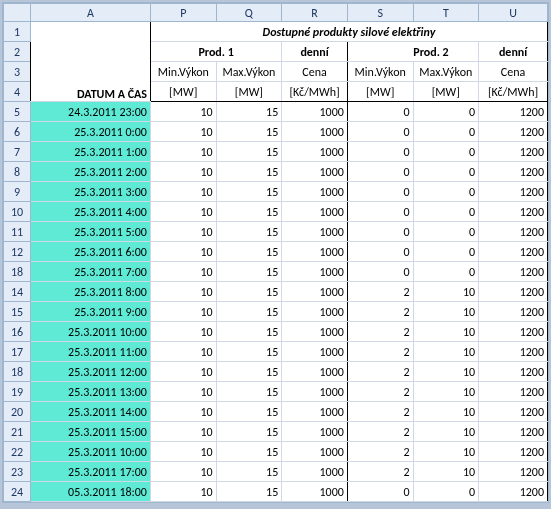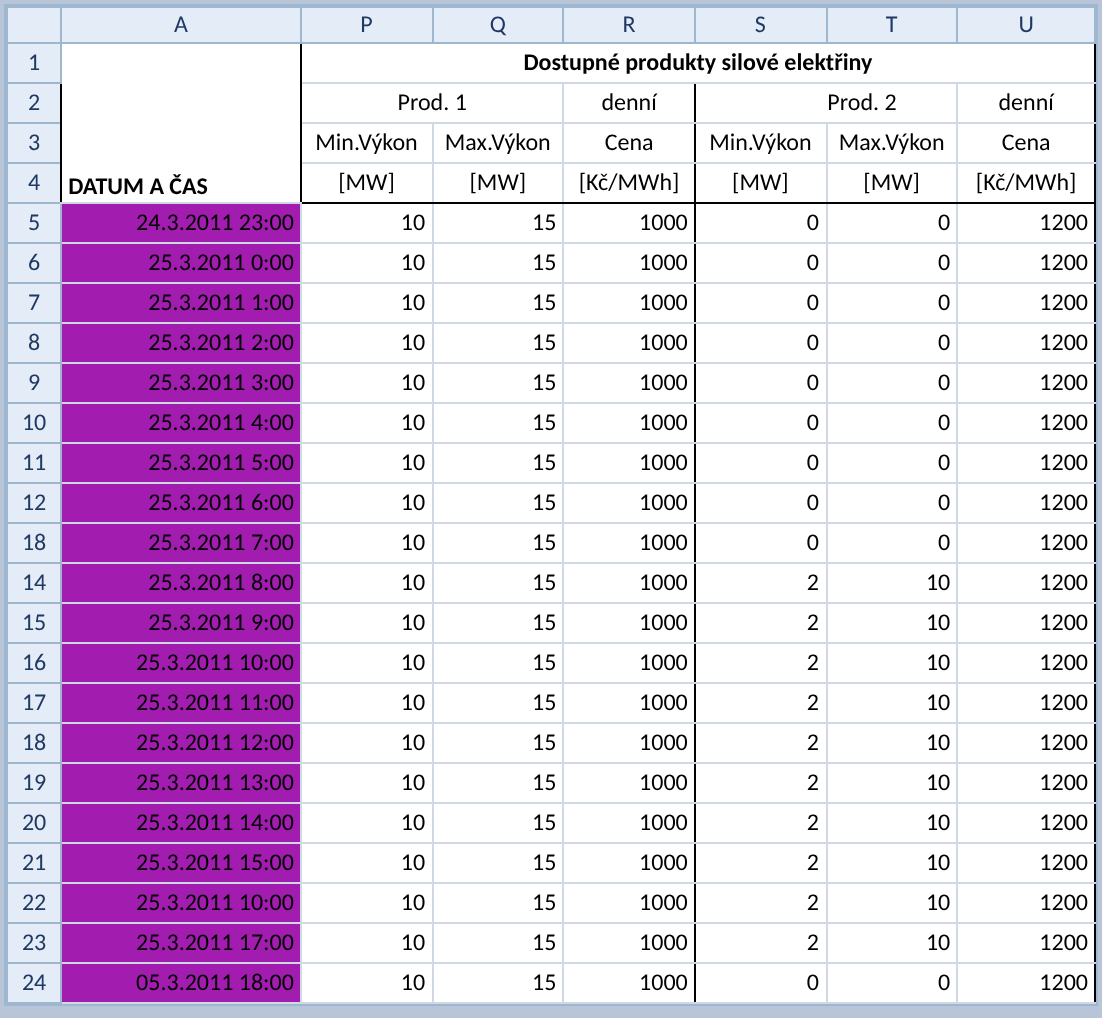--- a/index.html
+++ b/index.html
@@ -59,38 +59,38 @@
   .hdr-yellow {
     background: #ffff00;
     border: 1px solid #000;
     text-align: center;
     font-weight: bold;
   }
   .hdr-green-dark {
     background: #c4d79b;
     border: 1px solid #000;
     text-align: center;
-    font-weight: normal;
+    font-weight: bold;
   }
   .hdr-green-light {
     background: #d8e4bc;
     border: 1px solid #000;
     text-align: center;
   }
   .dashed-r { border-right: 1px dashed #666 !important; }
   .solid-r  { border-right: 1px solid #000 !important; }
   .solid-l  { border-left: 1px solid #000 !important; }
   .solid-b  { border-bottom: 1px solid #000 !important; }
   .solid-t  { border-top: 1px solid #000 !important; }
 
   .data-row td.cell { border-bottom: 1px solid #d0d7e5; }
   .data-row td.colA {
     text-align: right;
     border: 1px solid #d0d7e5;
-    background:#a21caf;
+    background:#5eead4;
     padding-right:3px;
   }
 </style>
 </head>
 <body>
 
 <div class="sheet">
 <table>
   <colgroup>
     <col style="width:26px">
@@ -111,24 +111,24 @@
       <th class="colhdr">R</th>
       <th class="colhdr">S</th>
       <th class="colhdr">T</th>
       <th class="colhdr">U</th>
     </tr>
   </thead>
   <tbody id="tbody">
 
     <tr>
       <td class="rowhdr">1</td>
-      <td class="cell hdr-orange solid-t solid-l solid-r" rowspan="4" style="vertical-align:bottom;text-align:left;margin-top:20px;">
+      <td class="cell hdr-orange solid-t solid-l solid-r" rowspan="4" style="vertical-align:bottom;text-align:right;margin-top:20px;">
         <span style="font-weight:bold">DATUM A ČAS</span>
       </td>
-      <td class="cell hdr-yellow solid-t solid-l solid-r" colspan="6" style="text-align:center;">
+      <td class="cell hdr-yellow solid-t solid-l solid-r" colspan="6" style="text-align:center;font-style:italic;">
         <span>Dostupné produkty silové elektřiny</span>
       </td>
     </tr>
 
     <tr>
       <td class="rowhdr">2</td>
       <td class="cell hdr-green-dark solid-l" colspan="2" style="text-align:center;">
         <span>Prod. 1</span>
       </td>
       <td class="cell hdr-green-dark solid-r" style="text-align:center;">

